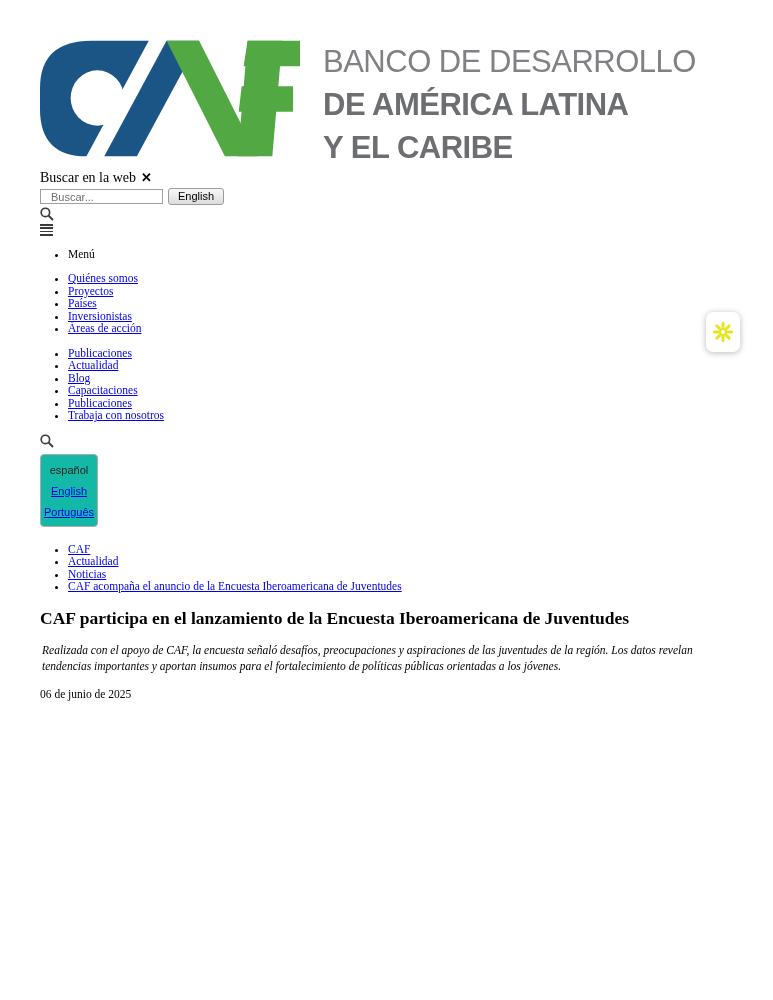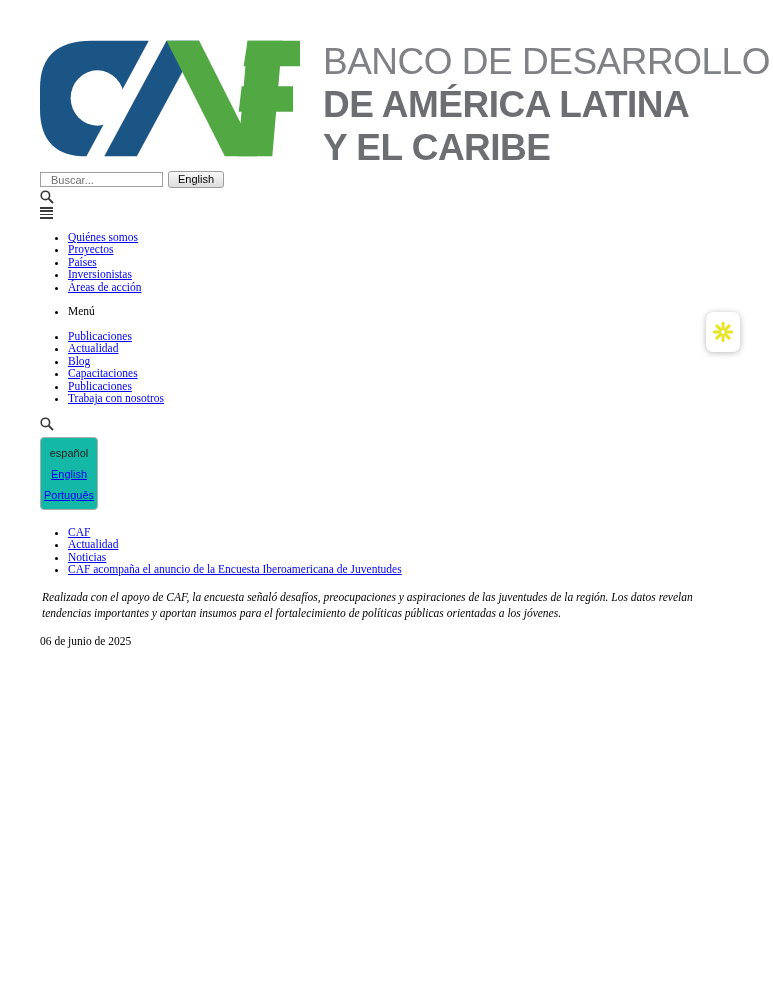--- a/index.html
+++ b/index.html
@@ -13,21 +13,21 @@
   }
   *{box-sizing:border-box;}
   html,body{margin:0;padding:0;background:#fff;}
   body{width:773px;height:1000px;font-family:"Liberation Serif",serif;color:#000;position:relative;overflow:hidden;}
   .page{position:relative;width:773px;height:1000px;padding:40px 36px 0 40px;}
 
   
   .logo-row{display:flex;align-items:flex-start;}
   .logo-svg{width:260px;height:117px;flex:0 0 auto;display:block;}
   .tagline{margin-left:23px;padding-top:0;}
-  .tagline div{font-family:"Liberation Sans",sans-serif;font-size:37px;line-height:43px;letter-spacing:-0.5px;white-space:nowrap;}
+  .tagline div{font-family:"Liberation Sans",sans-serif;font-size:31px;line-height:43px;letter-spacing:-0.5px;white-space:nowrap;}
   .tagline .t1{color:var(--tagline-light);font-weight:400;}
   .tagline .t2,.tagline .t3{color:var(--tagline-bold);font-weight:700;}
 
   
   .search-label{font-size:14px;line-height:16px;margin-top:1px;}
   .close-x{font-weight:bold;font-size:13px;margin-left:5px;cursor:pointer;}
   .search-form{margin:2px 0 1px;display:flex;align-items:center;}
   .search-input{width:123px;height:15px;border:1px solid #a0a0a0;padding:1px 10px;font-family:"Liberation Sans",sans-serif;font-size:11px;color:#333;}
   .search-input::placeholder{color:#6f6f6f;opacity:1;}
   .search-btn{margin-left:5px;font-family:"Liberation Sans",sans-serif;font-size:11px;color:#000;
@@ -81,45 +81,48 @@
 
       <polygon points="204,46 256,46 256,72 201,72" style="fill:var(--logo-green)"></polygon>
     </svg>
     <div class="tagline">
       <div class="t1">BANCO DE DESARROLLO</div>
       <div class="t2">DE AMÉRICA LATINA</div>
       <div class="t3">Y EL CARIBE</div>
     </div>
   </div>
 
+  <div class="search-label">
+    <span>Buscar en la web</span><span class="close-x">✕</span>
+  </div>
   <div class="search-form">
     <input class="search-input" type="text" placeholder="Buscar..." style="">
     <button class="search-btn">English</button>
   </div>
   <svg class="mag" width="14" height="14" viewBox="0 0 14 14">
     <circle cx="5.4" cy="5.4" r="4.2" fill="none" stroke="#3A3A3A" stroke-width="1.6"></circle>
     <line x1="8.6" y1="8.6" x2="13" y2="13" stroke="#3A3A3A" stroke-width="2"></line>
   </svg>
   <div class="burger">
     <span></span>
       <span></span>
       <span></span>
       <span></span>
   </div>
 
   <ul>
+    <li class="menu-title">Menú</li>
+  </ul>
+
+  <ul>
     <li><a>Quiénes somos</a></li>
     <li><a>Proyectos</a></li>
     <li><a>Países</a></li>
     <li><a>Inversionistas</a></li>
     <li><a>Áreas de acción</a></li>
-  </ul>
-
-  <ul>
-    <li class="menu-title">Menú</li>
   </ul>
 
   <ul>
     <li><a>Publicaciones</a></li>
     <li><a>Actualidad</a></li>
     <li><a>Blog</a></li>
     <li><a>Capacitaciones</a></li>
     <li><a>Publicaciones</a></li>
     <li><a>Trabaja con nosotros</a></li>
   </ul>
@@ -135,20 +138,21 @@
     <a>Português</a>
   </div>
 
   <ul class="breadcrumb">
     <li><a>CAF</a></li>
     <li><a>Actualidad</a></li>
     <li><a>Noticias</a></li>
     <li><a>CAF acompaña el anuncio de la Encuesta Iberoamericana de Juventudes</a></li>
   </ul>
 
+  <h1>CAF participa en el lanzamiento de la Encuesta Iberoamericana de Juventudes</h1>
   <p class="summary">Realizada con el apoyo de CAF, la encuesta señaló desafíos, preocupaciones y aspiraciones de las juventudes de la región. Los datos revelan tendencias importantes y aportan insumos para el fortalecimiento de políticas públicas orientadas a los jóvenes.</p>
   <p class="date">06 de junio de 2025</p>
 
   <div class="ada-widget">
     <svg width="22" height="22" viewBox="0 0 24 24">
       <g style="stroke:var(--widget-yellow)" stroke-width="3.2" stroke-linecap="round">
         <line x1="12" y1="2.5" x2="12" y2="8.5"></line>
         <line x1="12" y1="15.5" x2="12" y2="21.5"></line>
         <line x1="2.5" y1="12" x2="8.5" y2="12"></line>
         <line x1="15.5" y1="12" x2="21.5" y2="12"></line>

